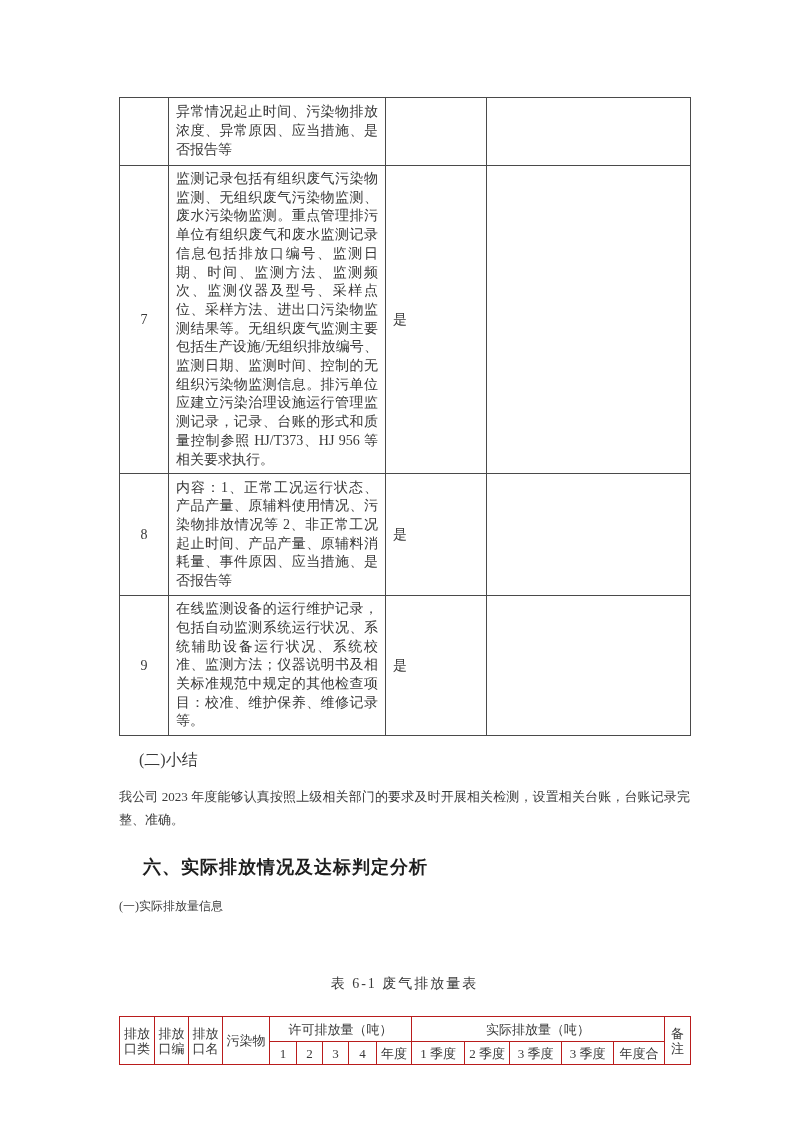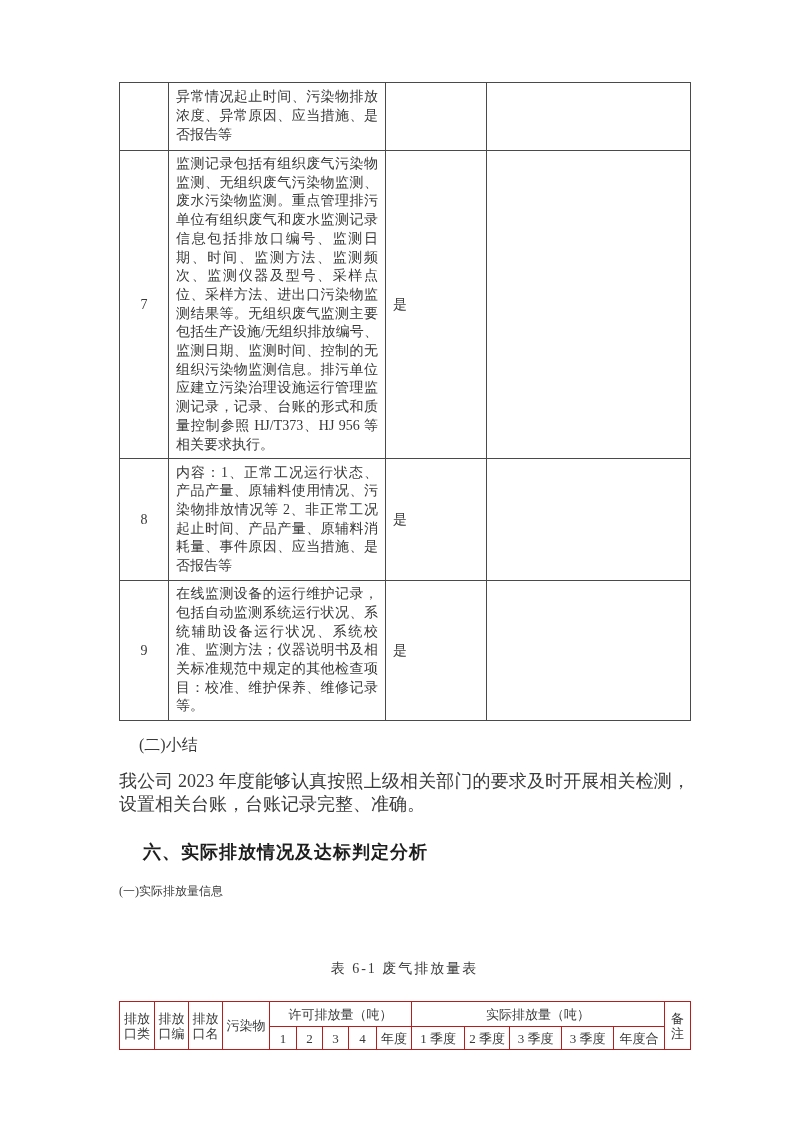--- a/index.html
+++ b/index.html
@@ -8,21 +8,21 @@
     width: 800px;
     height: 1131px;
     background: #ffffff;
     font-family: "Liberation Serif", "DejaVu Serif", serif;
     color: #383838;
     overflow: hidden;
   }
   .content {
     position: absolute;
     left: 119px;
-    top: 82px;
+    top: 97px;
     width: 571px;
   }
 
   
   table.checklist {
     border-collapse: collapse;
     table-layout: fixed;
     width: 571px;
   }
   table.checklist td {
@@ -50,21 +50,21 @@
   
   .summary-heading {
     margin-top: 14px;
     font-size: 16px;
     font-weight: normal;
     color: #3a3a3a;
     margin-left: 20px;
   }
   .summary-paragraph {
     margin-top: 14px;
-    font-size: 18px;
+    font-size: 13px;
     line-height: 23px;
     text-align: justify;
     color: #3a3a3a;
   }
   .main-heading {
     margin-top: 24px;
     font-family: "Liberation Sans", "DejaVu Sans", sans-serif;
     font-size: 18px;
     font-weight: bold;
     color: #1e1e1e;

